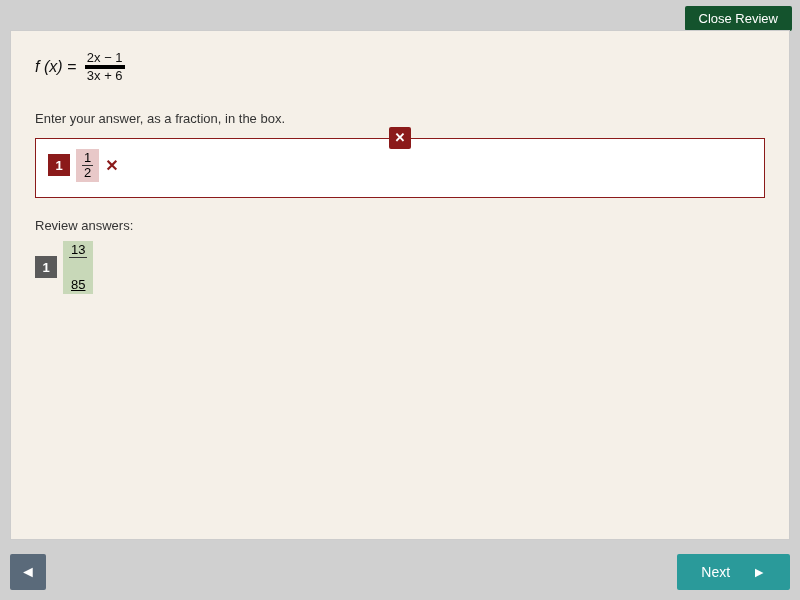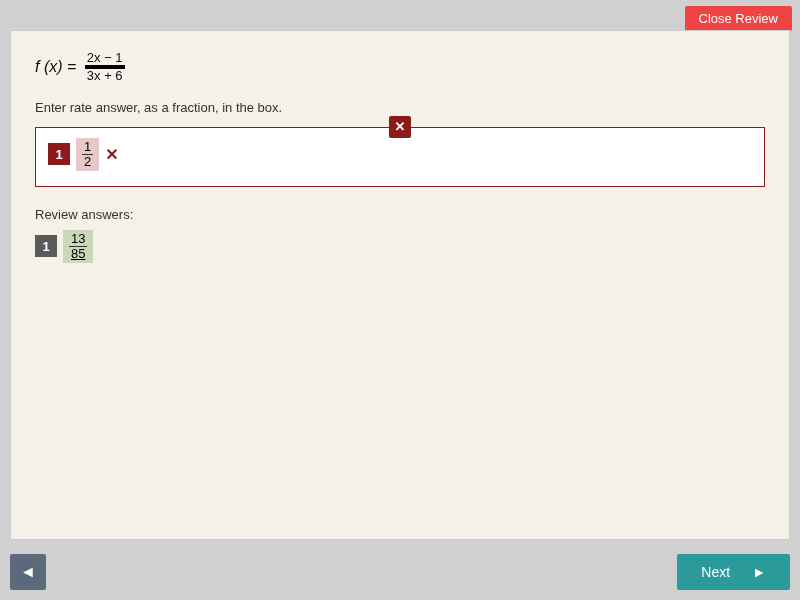--- a/index.html
+++ b/index.html
@@ -18,21 +18,21 @@
     .top-bar {
       position: absolute;
       top: 0;
       right: 0;
       display: flex;
       gap: 4px;
       padding: 6px 8px;
     }
 
     .top-btn {
-      background: #ef4444;
+      background: #14532d;
       color: white;
       border: none;
       padding: 5px 14px;
       font-size: 13px;
       cursor: pointer;
       border-radius: 2px;
       text-align: right;
     }
 
     
@@ -49,21 +49,21 @@
 
     .question-text {
       font-size: 14px;
       color: #222;
       margin-bottom: 10px;
       line-height: 1.5;
     }
 
     .function-display {
       font-size: 16px;
-      margin-bottom: 16px;
+      margin-bottom: 27px;
       color: #111;
     }
 
     .function-display .f-name {
       font-style: italic;
     }
 
     .fraction {
       display: inline-flex;
       flex-direction: column;
@@ -186,20 +186,21 @@
     }
 
     .correct-fraction {
       display: inline-flex;
       flex-direction: column;
       align-items: center;
       font-size: 13px;
       line-height: 1.1;
       background: #c8d8b8;
       padding: 2px 6px;
+      gap: 20px;
     }
 
     .correct-fraction .num {
       border-bottom: 1px solid #333;
       padding: 0 2px;
     }
 
     .correct-fraction .den {
       padding: 0 2px;
       text-decoration: underline;
@@ -256,21 +257,21 @@
   <div class="function-display">
     <span class="f-name">f (x) =</span>
     <span style="display:inline-flex;align-items:center;vertical-align:middle;margin-left:4px;">
       <span class="fraction">
         <span class="num">2x − 1</span>
         <span class="den">3x + 6</span>
       </span>
     </span>
   </div>
 
-  <p class="instruction-text">Enter rate answer, as a fraction, in the box.</p>
+  <p class="instruction-text">Enter your answer, as a fraction, in the box.</p>
 
   <div class="answer-box-container">
     <div class="answer-box-x-top">
       <span>✕</span>
     </div>
     <div class="answer-entry">
       <div class="answer-num-badge">1</div>
       <div class="answer-fraction">
         <span class="num">1</span>
         <span class="den">2</span>

